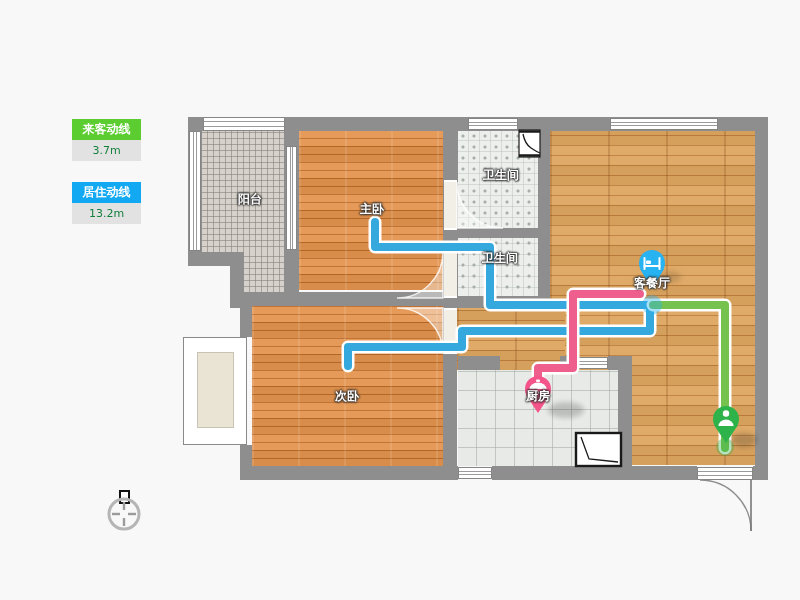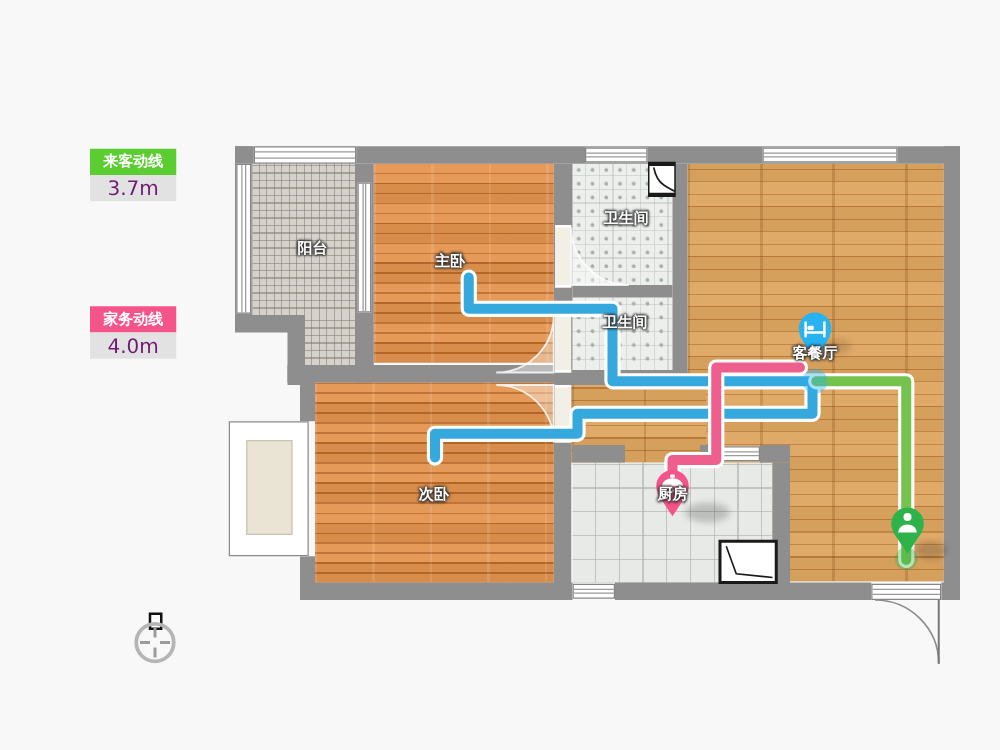--- a/index.html
+++ b/index.html
@@ -2,21 +2,21 @@
 <html><head>
 <meta charset="utf-8">
 <style>
   html,body{margin:0;padding:0;background:#f8f8f8;}
   #stage{position:relative;width:800px;height:600px;background:#f8f8f8;overflow:hidden;
          font-family:"DejaVu Sans","Liberation Sans",sans-serif;}
   .abs{position:absolute;}
   
   .legend-box{position:absolute;left:72px;width:69px;text-align:center;}
   .legend-head{height:21px;line-height:21px;color:#fff;font-weight:bold;font-size:12px;}
-  .legend-val{height:21px;line-height:21px;background:#e2e2e2;color:#701a75;font-size:16px;}
+  .legend-val{height:21px;line-height:21px;background:#e2e2e2;color:#15803d;font-size:11px;}
   .lg-green{background:#5bcd30;} .lg-blue{background:#12a9f2;} .lg-pink{background:#f4548a;}
   
   .wall{position:absolute;background:#8e8e8e;}
   
   .floor{position:absolute;}
   .wood-warm{background-color:#e0863b;background-image:
      repeating-linear-gradient(90deg, rgba(255,255,255,0.10) 0 2px, rgba(255,255,255,0) 2px 46px),
      repeating-linear-gradient(0deg, rgba(0,0,0,0.05) 0 16px, rgba(255,255,255,0.06) 16px 32px),
      repeating-linear-gradient(0deg, rgba(255,235,200,0.14) 0 7px, rgba(146,74,22,0.45) 7px 8px);}
   .wood-gold{background-color:#d99b50;background-image:
@@ -49,23 +49,23 @@
 </style>
 </head>
 <body>
 
 <div id="stage">
 
   <div class="legend-box" style="top:119px;">
     <div class="legend-head lg-green">来客动线</div>
     <div class="legend-val">3.7m</div>
   </div>
-  <div class="legend-box" style="top:245px;">
-    <div class="legend-head lg-pink">家务动线</div>
-    <div class="legend-val">4.0m</div>
+  <div class="legend-box" style="top:182px;">
+    <div class="legend-head lg-blue">居住动线</div>
+    <div class="legend-val">13.2m</div>
   </div>
 
   <div class="floor tile-balcony" style="left:202px;top:131px;width:82px;height:121px;"></div>
   <div class="floor tile-balcony" style="left:244px;top:252px;width:40px;height:40px;"></div>
   <div class="floor wood-warm" style="left:299px;top:131px;width:144px;height:159px;"></div>
   <div class="floor tile-bath" style="left:458px;top:131px;width:80px;height:97px;"></div>
   <div class="floor tile-bath" style="left:458px;top:238px;width:80px;height:60px;"></div>
   <div class="floor wood-gold" style="left:550px;top:131px;width:205px;height:334px;"></div>
   <div class="floor wood-gold" style="left:457px;top:308px;width:108px;height:62px;"></div>
   <div class="floor wood-warm" style="left:252px;top:306px;width:191px;height:160px;"></div>
@@ -199,20 +199,20 @@
       <g stroke="#9b9b9b" stroke-width="2.4">
         <path d="M124 502 V510"></path>
           <path d="M124 518 V526"></path>
         <path d="M112 514 H120"></path>
           <path d="M128 514 H136"></path>
       </g>
     </g>
   </svg>
 
   <div class="rlabel" style="left:250px;top:199px;">阳台</div>
-  <div class="rlabel" style="left:360px;top:209px;">主卧</div>
+  <div class="rlabel" style="left:372px;top:209px;">主卧</div>
   <div class="rlabel" style="left:501px;top:175px;">卫生间</div>
   <div class="rlabel" style="left:500px;top:258px;">卫生间</div>
   <div class="rlabel" style="left:652px;top:283px;">客餐厅</div>
   <div class="rlabel" style="left:347px;top:396px;">次卧</div>
   <div class="rlabel" style="left:538px;top:396px;">厨房</div>
 
 </div>
 
 </body></html>

